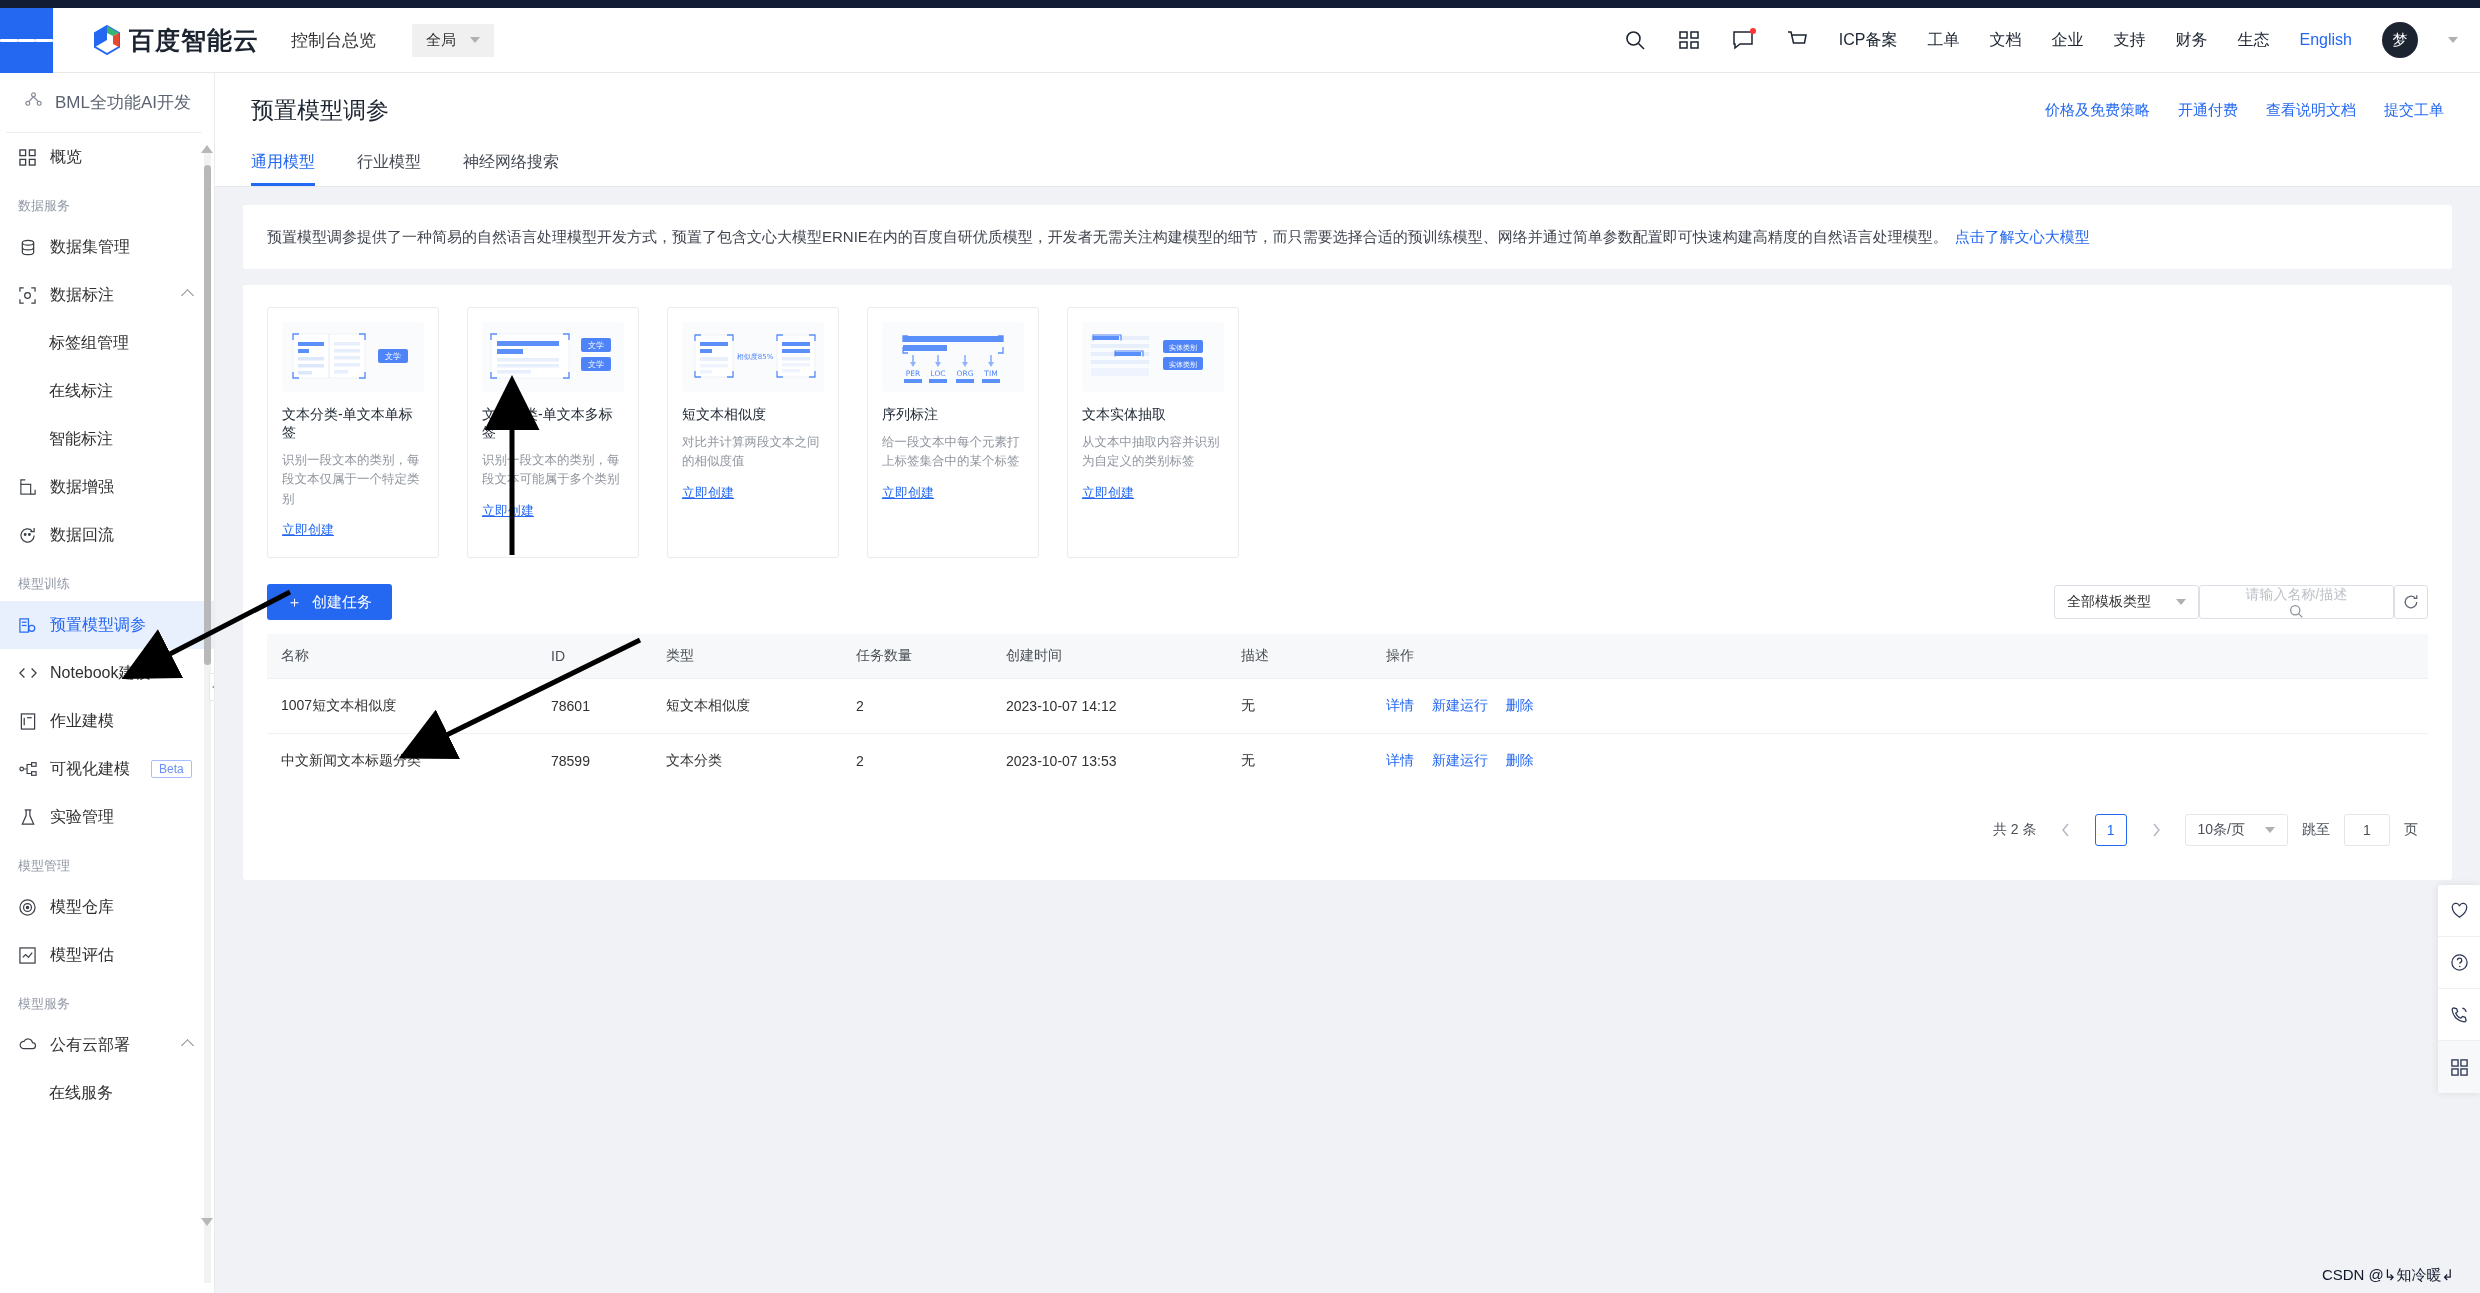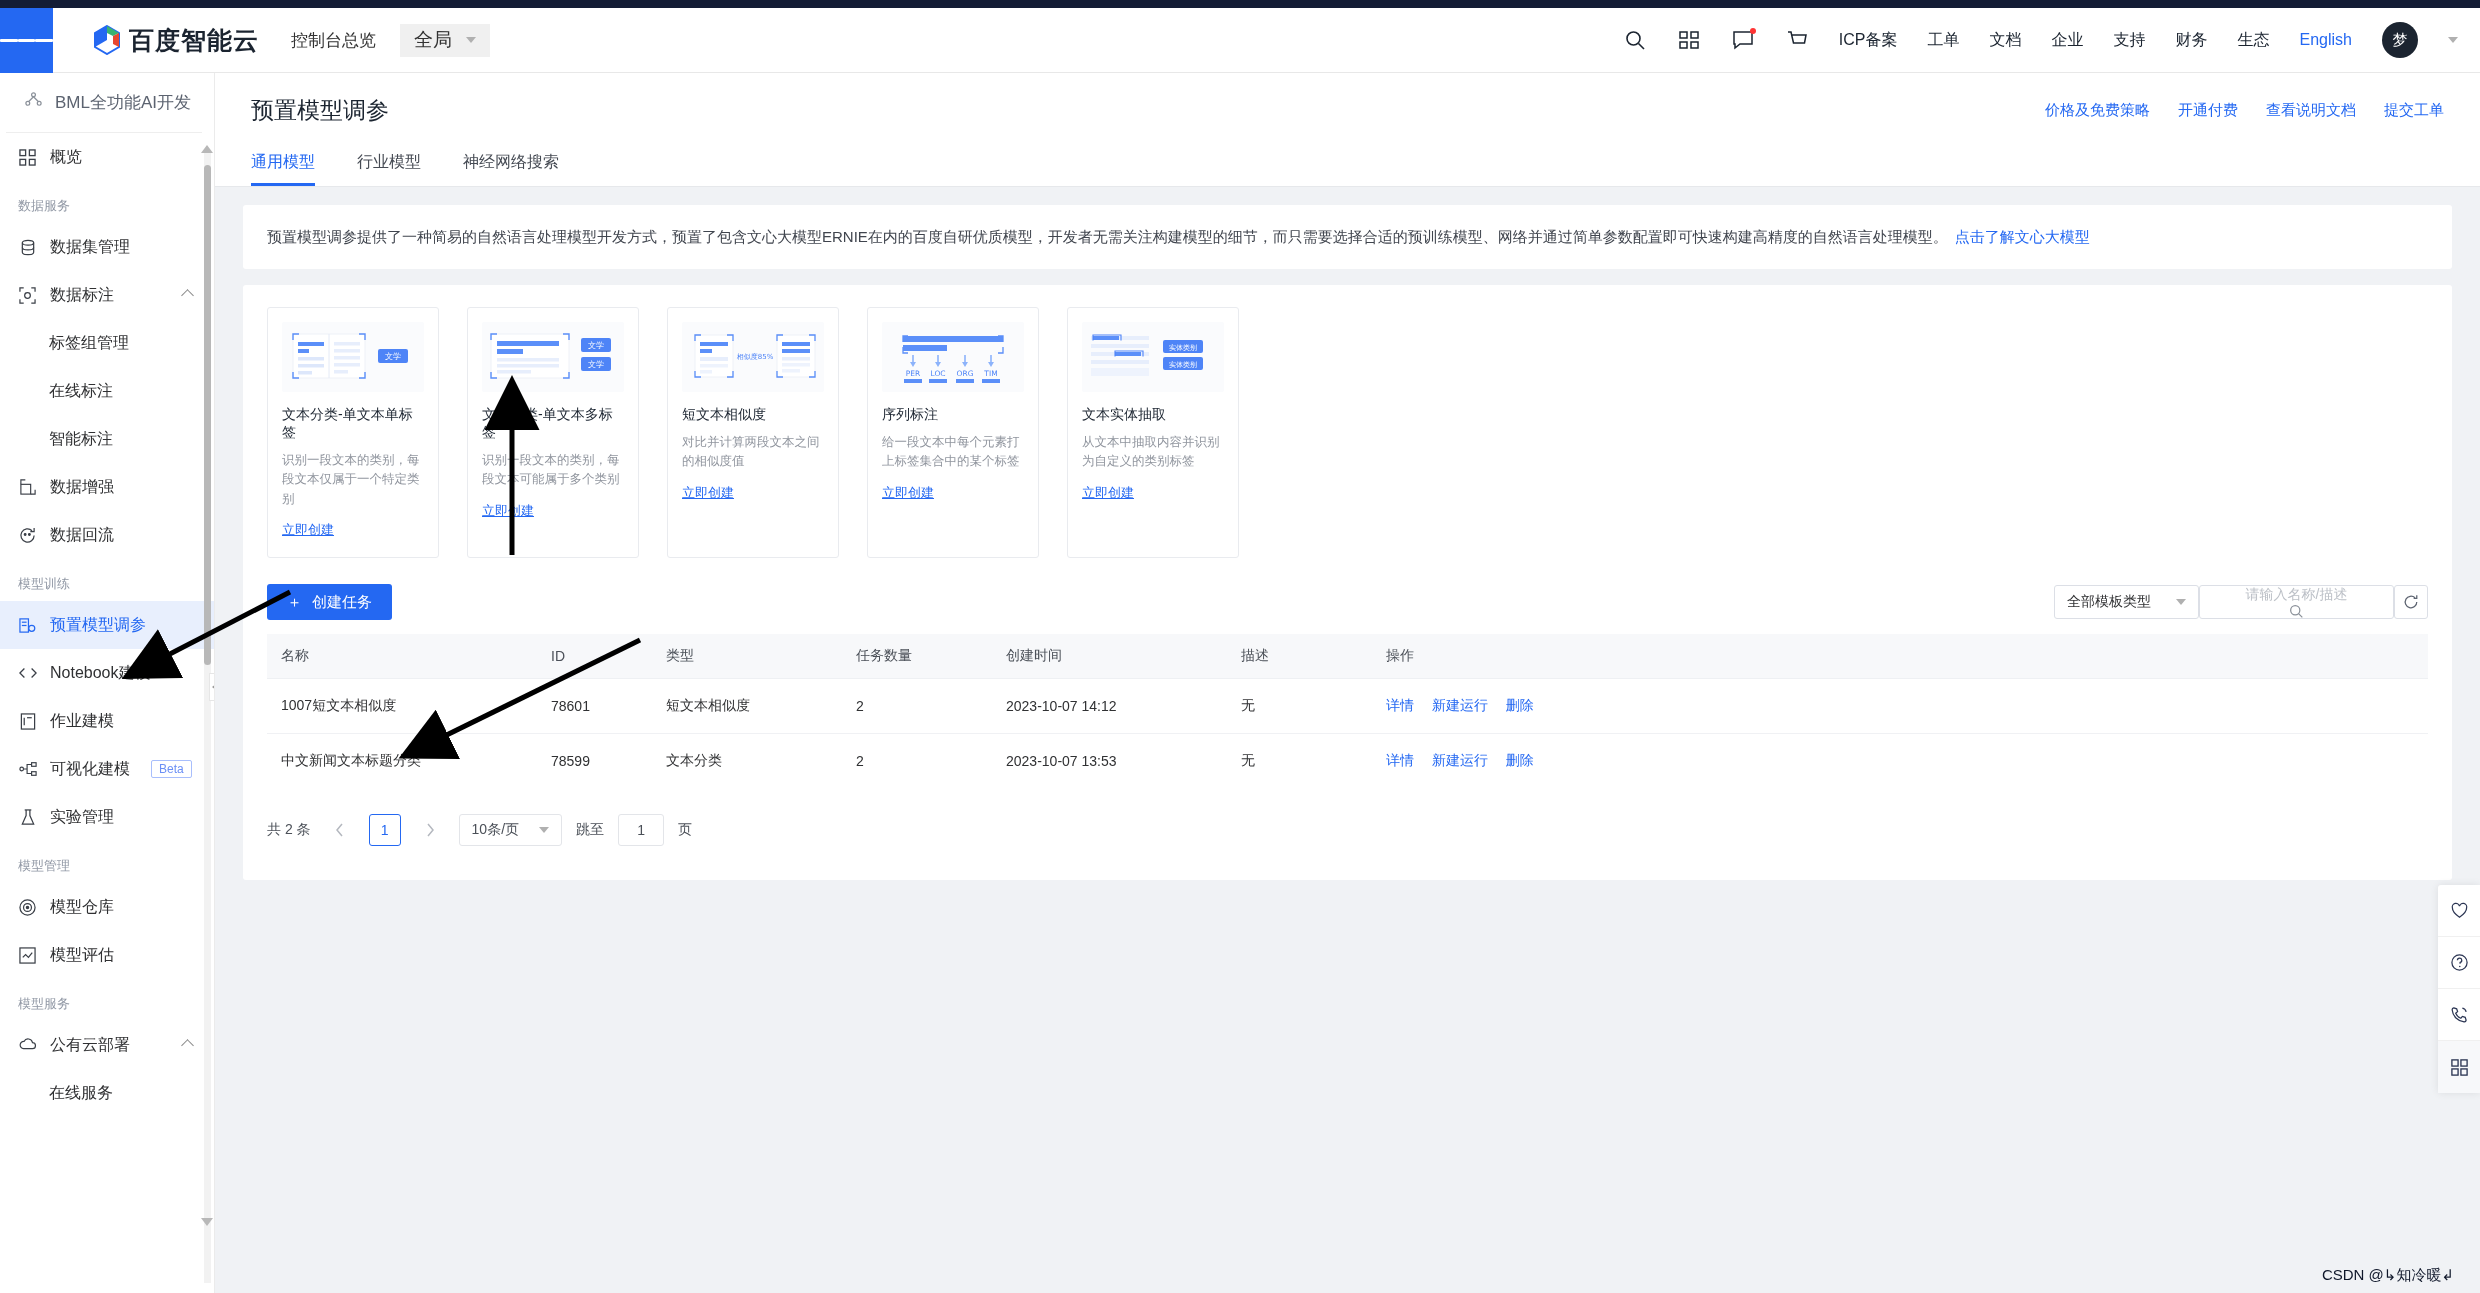--- a/index.html
+++ b/index.html
@@ -19,22 +19,22 @@
   .burger {
     width:53px; height:65px; background:#2468f2; display:flex;
     align-items:center; justify-content:center; flex:0 0 53px;
   }
   .burger div { width:26px; height:3px; background:#fff; margin:2.5px 0; border-radius:1px; }
   .brand { display:flex; align-items:center; margin-left:40px; }
   .logo-mark { width:28px; height:30px; position:relative; margin-right:8px; }
   .brand-name { font-size:25px; font-weight:bold; color:#1b2430; letter-spacing:1px; }
   .console-title { font-size:17px; color:#333; margin-left:32px; }
   .region-select {
-    margin-left:24px; background:#f0f0f0; height:33px; display:flex; align-items:center;
-    padding:0 14px; font-size:19px; color:#333; gap:14px; cursor:pointer;
+    margin-left:36px; background:#f0f0f0; height:33px; display:flex; align-items:center;
+    padding:0 14px; font-size:15px; color:#333; gap:14px; cursor:pointer;
   }
   .caret { border-left:5px solid transparent; border-right:5px solid transparent; border-top:6px solid #b0b0b0; }
   .hdr-right { margin-left:auto; display:flex; align-items:center; gap:30px; padding-right:22px; }
   .hdr-icon { width:24px; height:24px; color:#1b2430; position:relative; cursor:pointer; }
   .hdr-link { font-size:16px; color:#1b2430; cursor:pointer; white-space:nowrap; }
   .hdr-link.en { color:#2468f2; }
   .avatar {
     width:36px; height:36px; border-radius:50%; background:#1b2430; color:#fff;
     display:flex; align-items:center; justify-content:center; font-size:15px;
   }
@@ -134,21 +134,21 @@
 
   table { width:100%; border-collapse:collapse; }
   thead th {
     background:#f7f8fa; text-align:left; font-weight:normal; font-size:14px; color:#4b5058;
     padding:13px 0 13px 14px; border-bottom:1px solid #eef0f3;
   }
   tbody td { padding:18px 0 18px 14px; font-size:14px; color:#303133; border-bottom:1px solid #f0f1f4; }
   tbody tr:last-child td { border-bottom:none; }
   .act a { color:#2468f2; text-decoration:none; margin-right:14px; cursor:pointer; }
 
-  .pager { display:flex; align-items:center; gap:14px;
+  .pager { display:flex; align-items:center; justify-content:flex-end; gap:14px;
            padding:26px 10px 4px 0; font-size:14px; color:#4b5058; }
   .pg-btn { width:30px; height:30px; display:flex; align-items:center; justify-content:center;
             border-radius:3px; cursor:pointer; color:#b4b8bf; }
   .pg-num { width:32px; height:32px; border:1px solid #2468f2; color:#2468f2; border-radius:3px;
             display:flex; align-items:center; justify-content:center; cursor:pointer; }
   .pg-size { border:1px solid #e3e5e9; border-radius:3px; height:32px; display:flex; align-items:center;
              gap:20px; padding:0 12px; background:#fff; cursor:pointer; }
   .pg-jump-in { border:1px solid #e3e5e9; border-radius:3px; width:46px; height:32px;
                 display:flex; align-items:center; justify-content:center; background:#fff; }
 

